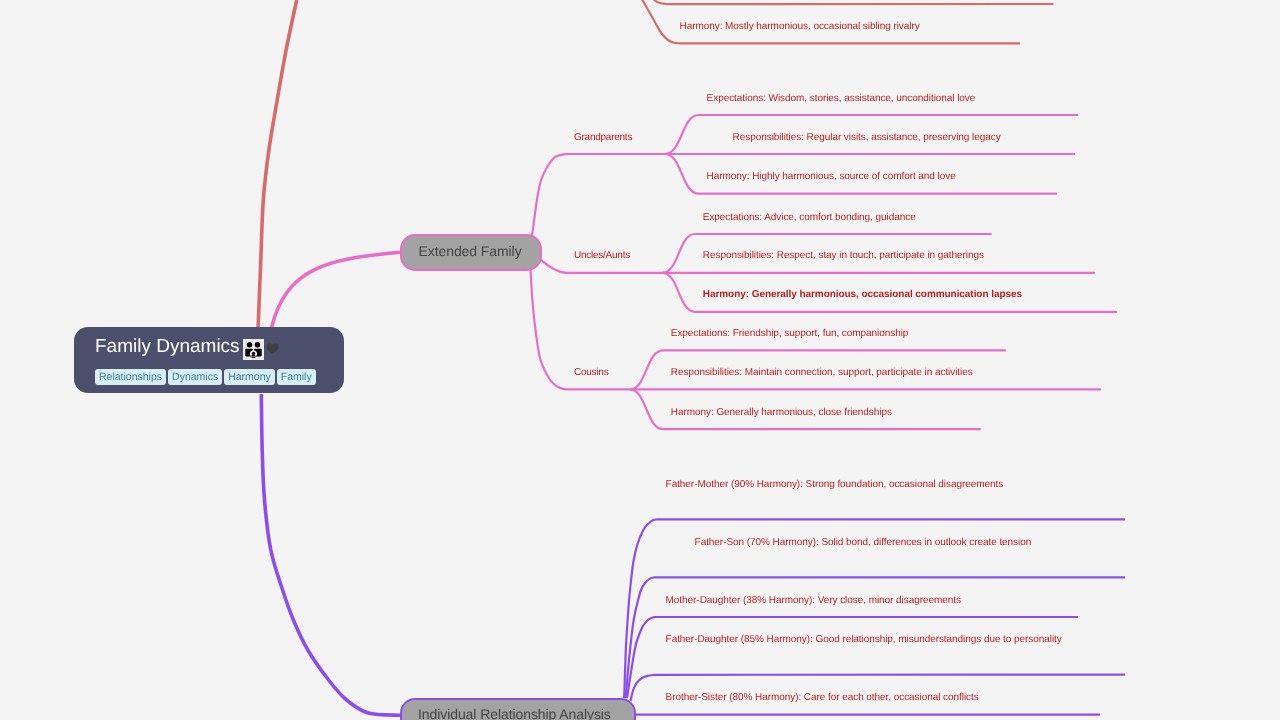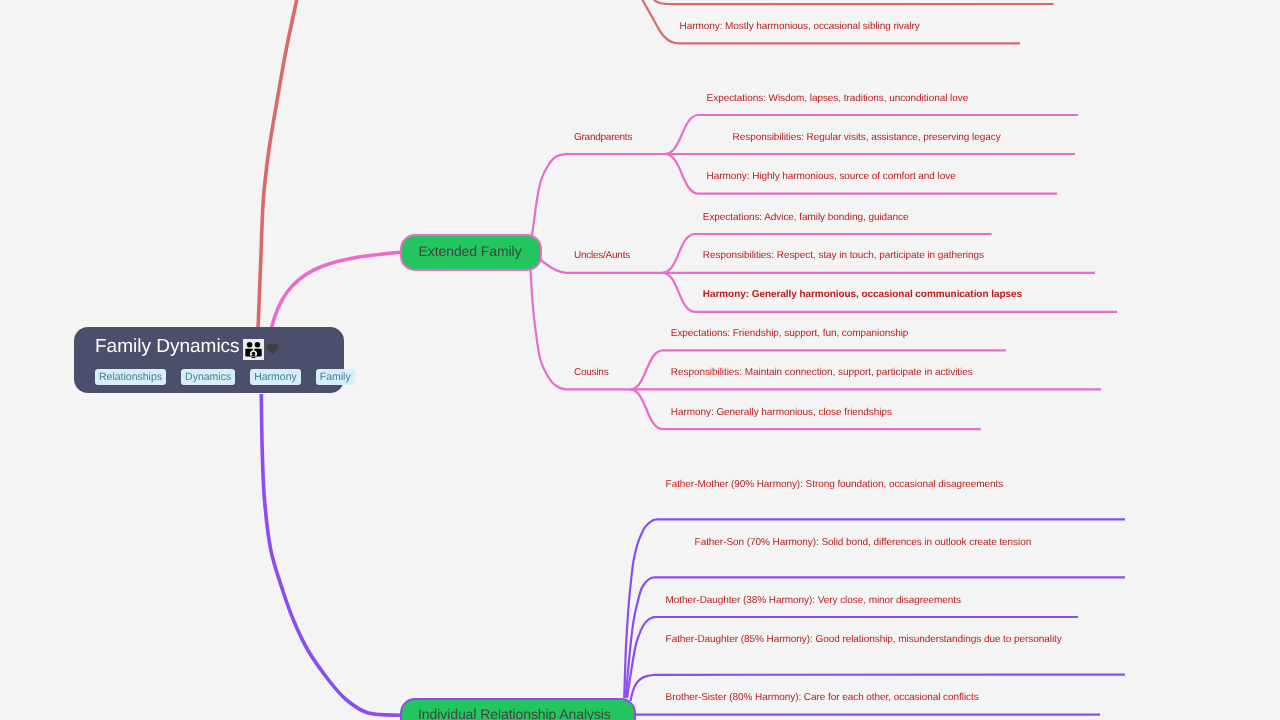--- a/index.html
+++ b/index.html
@@ -8,31 +8,31 @@
        font-family:"Liberation Sans",sans-serif;
        -webkit-font-smoothing:antialiased;text-rendering:geometricPrecision;}
   #map{position:absolute;left:0;top:0;width:1280px;height:720px;overflow:hidden;}
   svg#links{position:absolute;left:0;top:0;width:1280px;height:720px;}
 
   .node-text{position:absolute;font-size:10px;line-height:18.3px;color:#b91c1c;
              letter-spacing:-0.06px;}
   .node-text.mid{letter-spacing:-0.25px;}
   .node-text.nowrap{white-space:nowrap;}
 
-  .pill{position:absolute;background:#22c55e;border-radius:15px;box-sizing:border-box;
+  .pill{position:absolute;background:#a3a3a3;border-radius:15px;box-sizing:border-box;
         font-size:14px;color:#444;letter-spacing:-0.08px;line-height:18.3px;
         text-align:left;padding-left:16.5px;white-space:nowrap;}
 
   #root-node{position:absolute;background:#4b4f6b;border-radius:14px;box-sizing:border-box;
              left:73.5px;top:326.7px;width:270.5px;height:66.6px;}
   #root-title{position:absolute;font-size:19px;color:#fff;white-space:nowrap;
               letter-spacing:0px;line-height:22px;left:21.5px;top:9px;}
   #family-emoji{position:absolute;left:169.5px;top:12.5px;}
   #heart-emoji{position:absolute;left:192.3px;top:16.3px;}
-  #root-tags{position:absolute;display:flex;gap:15px;left:21.5px;top:42.2px;}
+  #root-tags{position:absolute;display:flex;gap:2px;left:21.5px;top:42.2px;}
   .tag{background:#d7eef6;color:#3f7f98;font-size:10.5px;border-radius:3px;
        padding:0 4px;height:16.3px;line-height:16.3px;white-space:nowrap;
        letter-spacing:0px;}
 </style>
 </head>
 <body>
 
 <div id="map">
 
   <svg id="links" viewBox="0 0 1280 720">
@@ -88,24 +88,24 @@
         <span class="tag">Dynamics</span>
         <span class="tag">Harmony</span>
         <span class="tag">Family</span>
       </div>
   </div>
 <div class="node-text nowrap" style="left: 679.5px; top: 17.8px;">Harmony: Mostly harmonious, occasional sibling rivalry</div>
     <div class="pill" style="left: 400px; top: 233.7px; width: 142px; height: 37px; border: 2.3px solid rgb(232, 108, 200); line-height: 30.4px;">Extended Family</div>
     <div class="node-text nowrap mid" style="left: 574px; top: 128.5px;">Grandparents</div>
     <div class="node-text nowrap mid" style="left: 574px; top: 247.3px;">Uncles/Aunts</div>
     <div class="node-text nowrap mid" style="left: 574px; top: 363.9px;">Cousins</div>
-    <div class="node-text nowrap" style="left: 706.6px; top: 89.5px;">Expectations: Wisdom, lapses, traditions, unconditional love</div>
+    <div class="node-text nowrap" style="left: 706.6px; top: 89.5px;">Expectations: Wisdom, stories, assistance, unconditional love</div>
     <div class="node-text nowrap" style="left: 706.6px; top: 128.5px; padding-left: 26px;">Responsibilities: Regular visits, assistance, preserving legacy</div>
     <div class="node-text nowrap" style="left: 706.6px; top: 168.2px;">Harmony: Highly harmonious, source of comfort and love</div>
-    <div class="node-text nowrap" style="left: 702.8px; top: 208.5px;">Expectations: Advice, family bonding, guidance</div>
+    <div class="node-text nowrap" style="left: 702.8px; top: 208.5px;">Expectations: Advice, comfort bonding, guidance</div>
     <div class="node-text nowrap" style="left: 702.8px; top: 247.3px;">Responsibilities: Respect, stay in touch, participate in gatherings</div>
     <div class="node-text nowrap" style="left: 702.8px; top: 286.3px; font-weight: bold;">Harmony: Generally harmonious, occasional communication lapses</div>
     <div class="node-text nowrap" style="left: 670.8px; top: 324.9px;">Expectations: Friendship, support, fun, companionship</div>
     <div class="node-text nowrap" style="left: 670.8px; top: 363.9px;">Responsibilities: Maintain connection, support, participate in activities</div>
     <div class="node-text nowrap" style="left: 670.8px; top: 403.6px;">Harmony: Generally harmonious, close friendships</div>
     <div class="pill" style="left: 399.5px; top: 697.7px; width: 236.3px; height: 35px; border: 2.3px solid rgb(139, 77, 240); line-height: 28.4px;">Individual Relationship Analysis</div>
     <div class="node-text" style="left: 665.6px; top: 475.6px; width: 460px;">Father-Mother (90% Harmony): Strong foundation, occasional disagreements</div>
     <div class="node-text" style="left: 665.6px; top: 533.5px; width: 460px; margin-left: 29px;">Father-Son (70% Harmony): Solid bond, differences in outlook create tension</div>
     <div class="node-text" style="left: 665.6px; top: 591.5px; width: 460px;">Mother-Daughter (38% Harmony): Very close, minor disagreements</div>
     <div class="node-text" style="left: 665.6px; top: 630.8px; width: 460px;">Father-Daughter (85% Harmony): Good relationship, misunderstandings due to personality</div>

